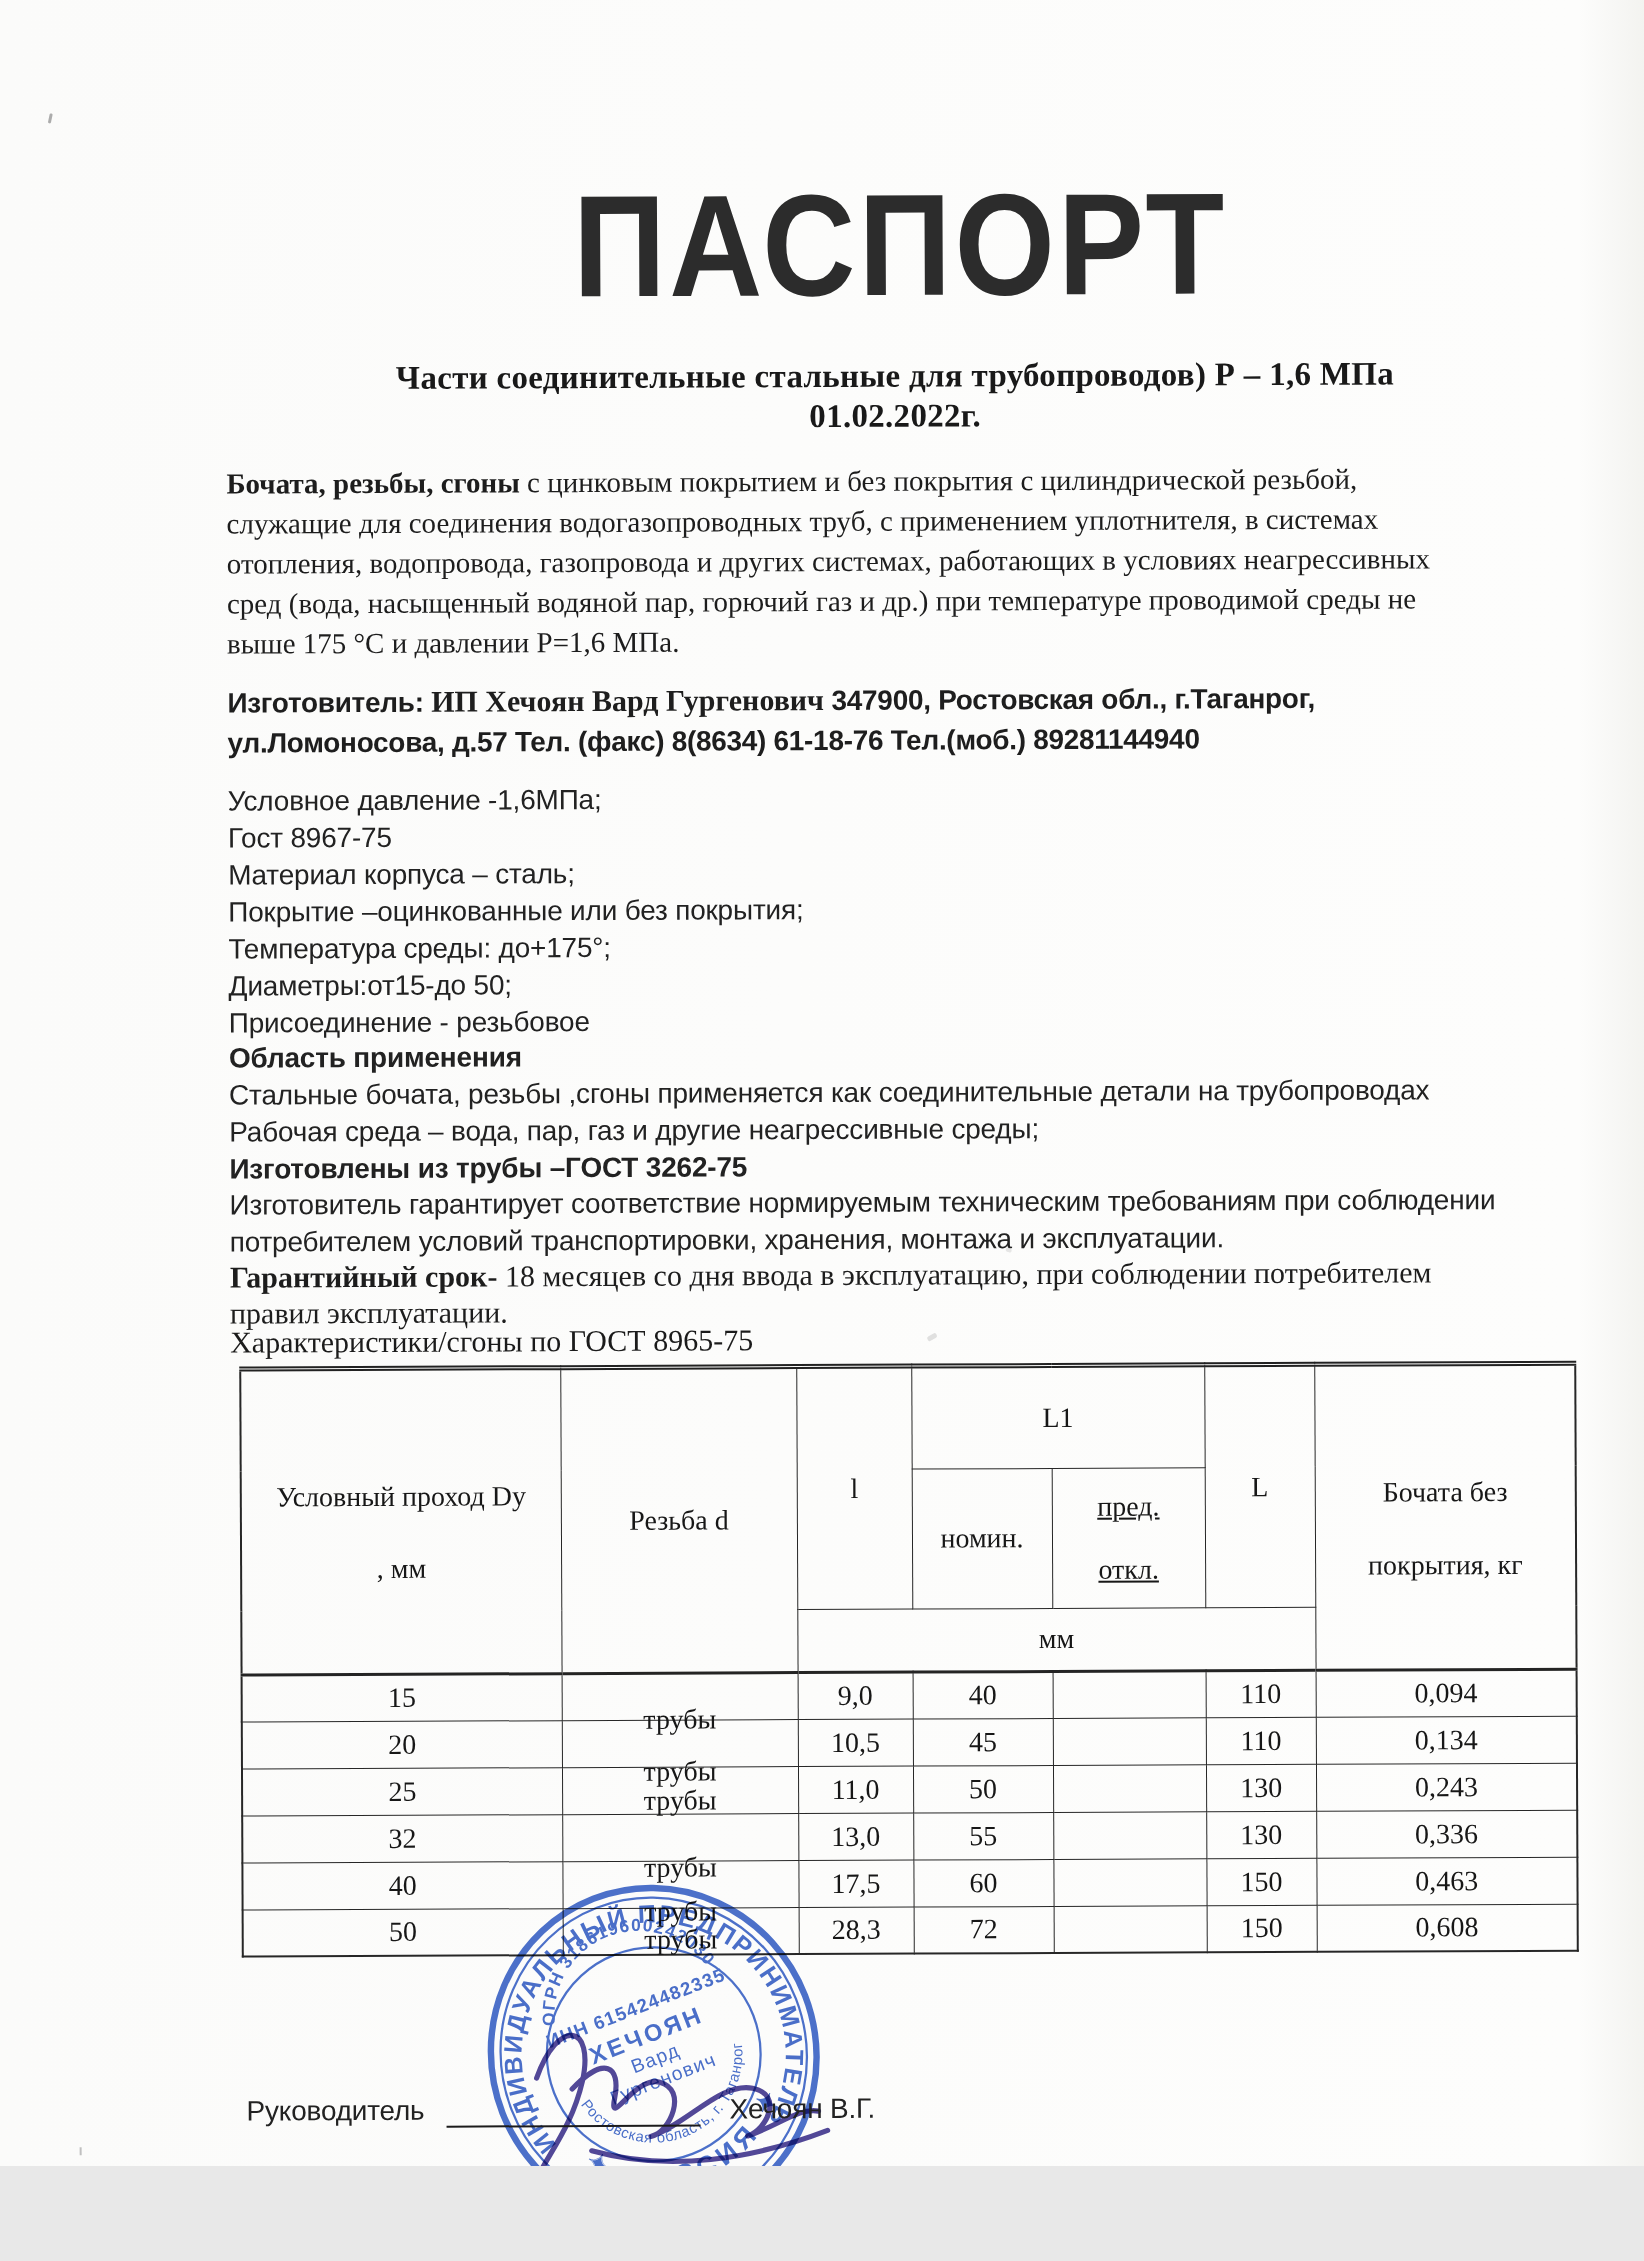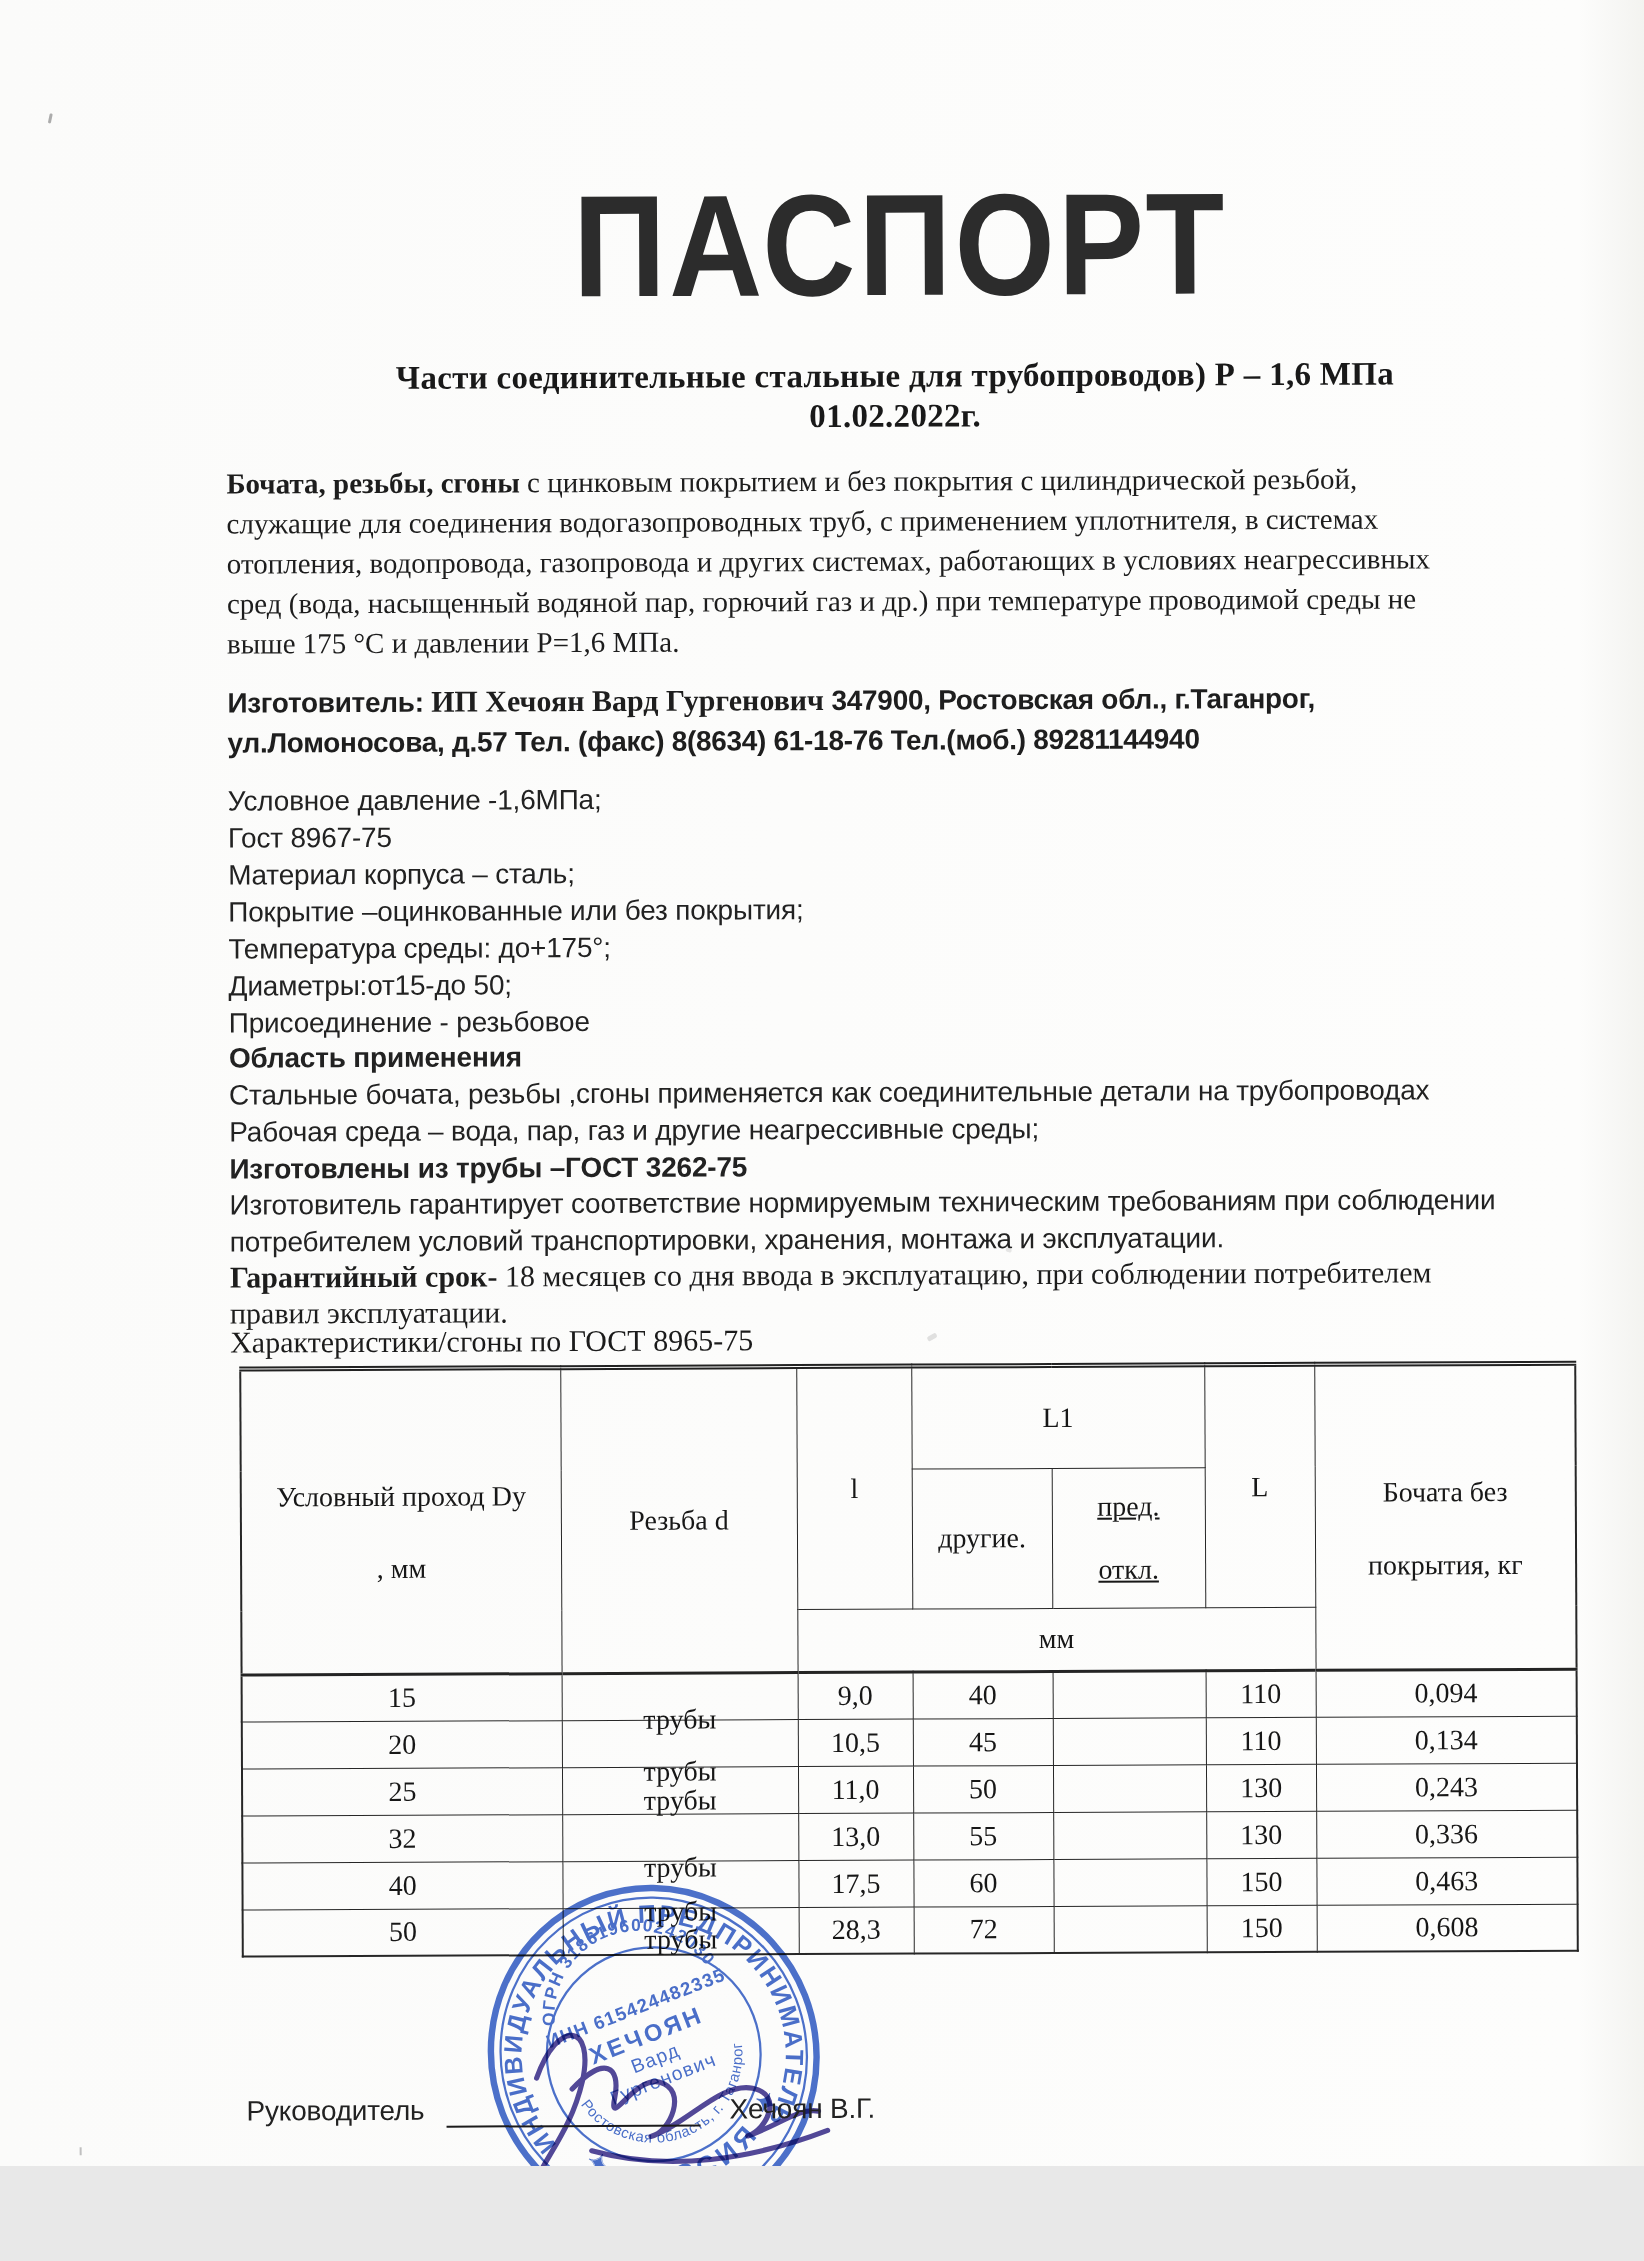--- a/index.html
+++ b/index.html
@@ -169,21 +169,21 @@
           <td class="c2h vt sep" rowspan="3">Резьба d</td>
           <td class="c3h vt" rowspan="2">l</td>
           <td class="l1h" colspan="2">L1</td>
           <td class="c6h vt" rowspan="2">L</td>
           <td class="c7h vt sep" rowspan="3">
             <div class="l1">Бочата без</div>
             <div class="l2">покрытия, кг</div>
           </td>
         </tr>
         <tr class="h2">
-          <td class="nomh">другие.</td>
+          <td class="nomh">номин.</td>
           <td class="devh">
             <div>пред.</div>
             <div class="l2">откл.</div>
           </td>
         </tr>
         <tr class="h3">
           <td class="sep" colspan="4">мм</td>
         </tr>
         <tr class="dr r1">
           <td>15</td>

